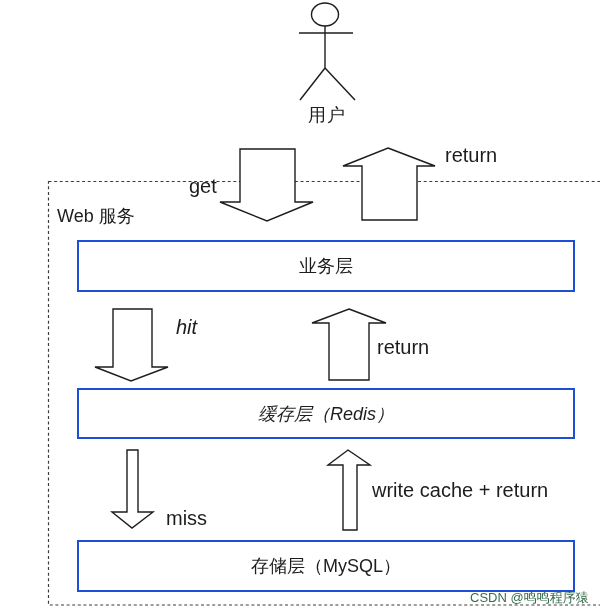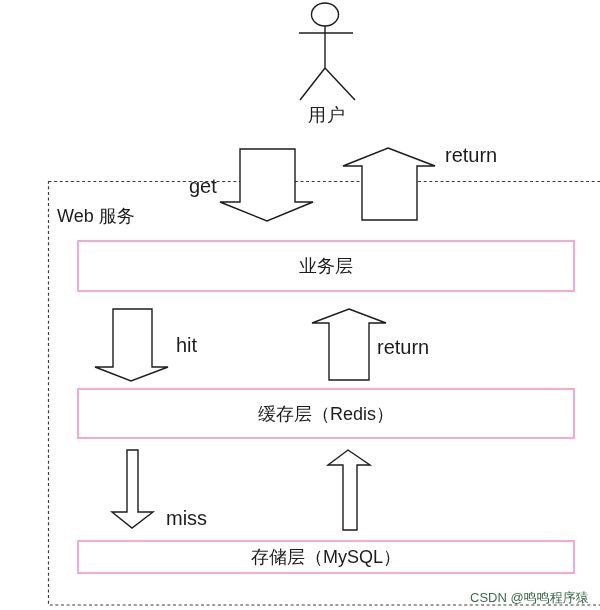--- a/index.html
+++ b/index.html
@@ -30,31 +30,31 @@
   .boundary-label { font-size: 18px; margin-top: 12px; }
   .actor-label {
     font-size: 18px;
     transform: translateX(-50%);
     letter-spacing: 1px;
   }
   .layer-box {
     position: absolute;
     left: 77px;
     width: 498px;
-    border: 2px solid #f9a8d4;
+    border: 2px solid #1d4ed8;
     background: #ffffff;
     display: flex;
     align-items: center;
     justify-content: center;
     z-index: 3;
     font-size: 18px;
   }
   .box-business { top: 240px; height: 52px; }
-  .box-cache    { top: 388px; height: 51px; }
-  .box-storage  { top: 540px; height: 34px; }
+  .box-cache    { top: 388px; height: 51px; font-style: italic; }
+  .box-storage  { top: 540px; height: 52px; }
   .watermark {
     position: absolute;
     z-index: 4;
     white-space: nowrap;
     pointer-events: none;
   }
   .watermark-back {
     left: 483px; top: 577px;
     font-size: 15px;
     color: #c3c7cb;
@@ -93,23 +93,24 @@
       <path d="M 348,450 L 370,465 L 357,465 L 357,530 L 343,530 L 343,465 L 328,465 Z"></path>
     </g>
   </svg>
 
   <div class="label actor-label" style="left:327px; top:106px;">用户</div>
 
   <div class="label boundary-label" style="left:57px; top:195px;">Web 服务</div>
 
   <div class="label flow-label" style="left:189px; top:144px;margin-top:31px;">get</div>
   <div class="label flow-label" style="left:445px; top:144px;">return</div>
-  <div class="label flow-label" style="left:176px; top:334px;">hit</div>
+  <div class="label flow-label" style="left:176px; top:316px;font-style:italic;">hit</div>
   <div class="label flow-label" style="left:377px; top:336px;">return</div>
   <div class="label flow-label" style="left:166px; top:480px;margin-top:27px;">miss</div>
+  <div class="label flow-label" style="left:372px; top:479px;">write cache + return</div>
 
   <div class="layer-box box-business">
     <span>业务层</span>
   </div>
   <div class="layer-box box-cache">
     <span>缓存层（Redis）</span>
   </div>
   <div class="layer-box box-storage">
     <span>存储层（MySQL）</span>
   </div>

